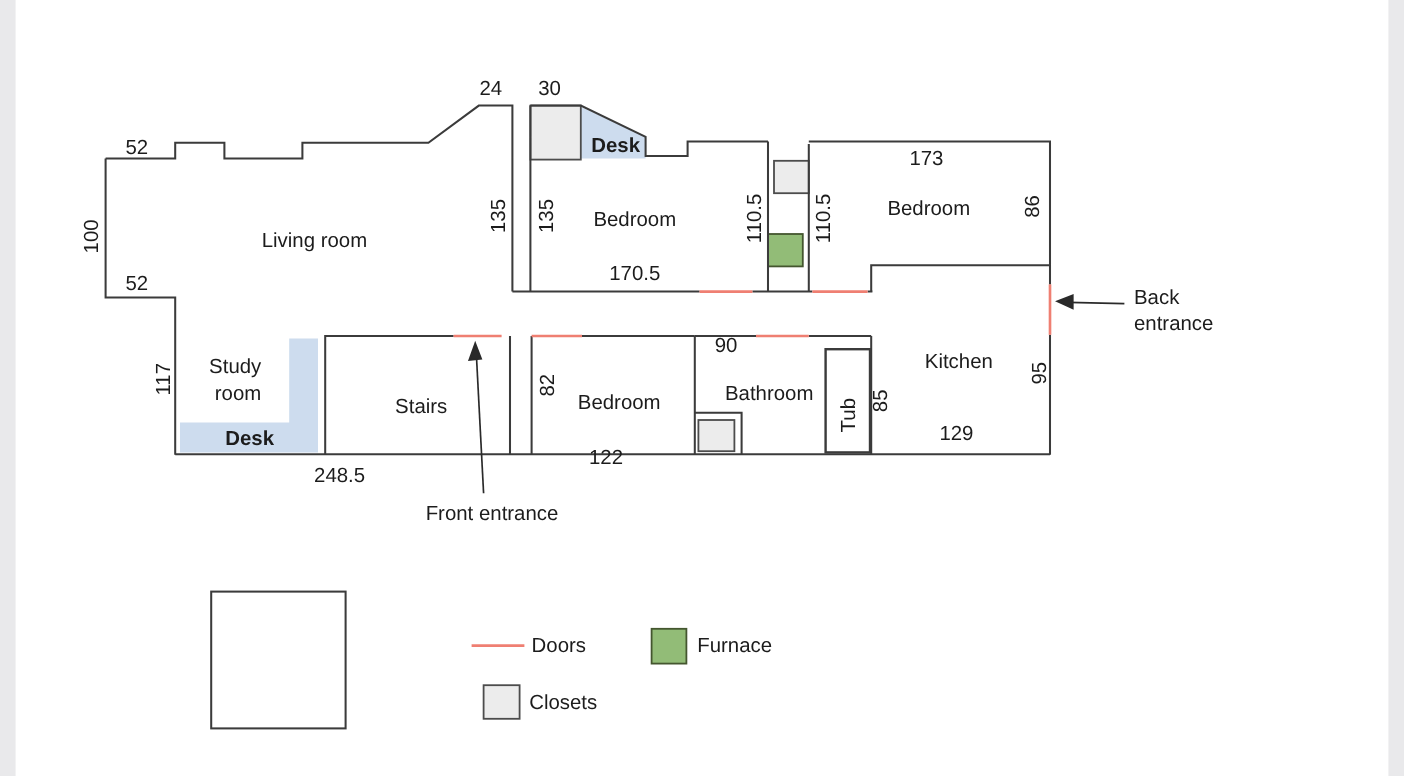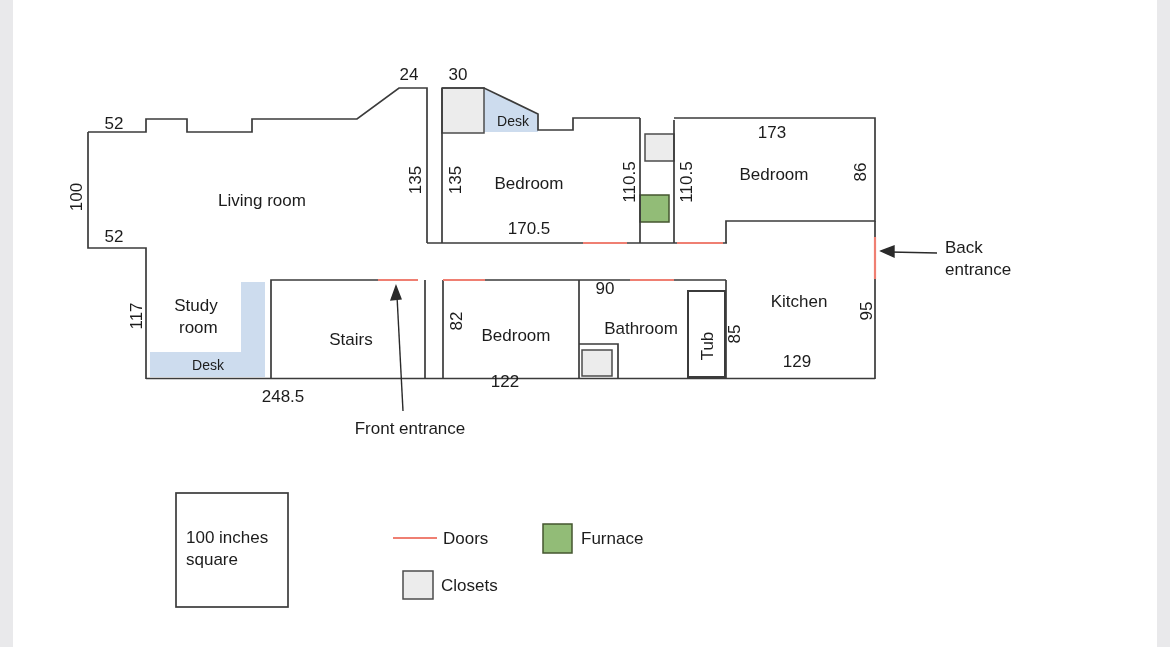--- a/index.html
+++ b/index.html
@@ -4,21 +4,21 @@
 <style>
   html,body{margin:0;padding:0;background:#fff;}
   .page{position:relative;width:1170px;height:647px;background:#ffffff;overflow:hidden;
         font-family:"Liberation Sans",sans-serif;}
   .edge{position:absolute;top:0;bottom:0;width:13px;background:#e9e9eb;}
   .edge.left{left:0;} .edge.right{right:0;}
   svg.plan{position:absolute;left:0;top:0;}
   .lbl{position:absolute;font-size:17px;color:#1c1c1c;white-space:nowrap;
        transform:translate(-50%,-50%);line-height:1;}
   .rot{transform:translate(-50%,-50%) rotate(-90deg);}
-  .small{font-size:14px;}
+  .small{font-size:17px;font-weight:bold;}
   .block{transform:none;text-align:left;line-height:22px;}
   .vmid{transform:translate(0,-50%);}
   .ctr2{transform:translate(-50%,0);text-align:right;line-height:22px;}
 </style>
 </head>
 <body>
 
 <div class="page">
   <div class="edge left"></div>
   <div class="edge right"></div>
@@ -106,20 +106,16 @@
   </div>
   <div class="lbl small" style="left:513px;top:121px">Desk</div>
   <div class="lbl small" style="left:208px;top:365px">Desk</div>
 
   <div class="lbl" style="left:410px;top:428px">Front entrance</div>
   <div class="lbl block" style="left:945px;top:237px">
     <div>Back</div>
     <div>entrance</div>
   </div>
 
-  <div class="lbl block" style="left:186px;top:527px">
-    <div>100 inches</div>
-    <div>square</div>
-  </div>
   <div class="lbl vmid" style="left:443px;top:538px">Doors</div>
   <div class="lbl vmid" style="left:581px;top:538px">Furnace</div>
   <div class="lbl vmid" style="left:441px;top:585px">Closets</div>
 </div>
 
 </body></html>

